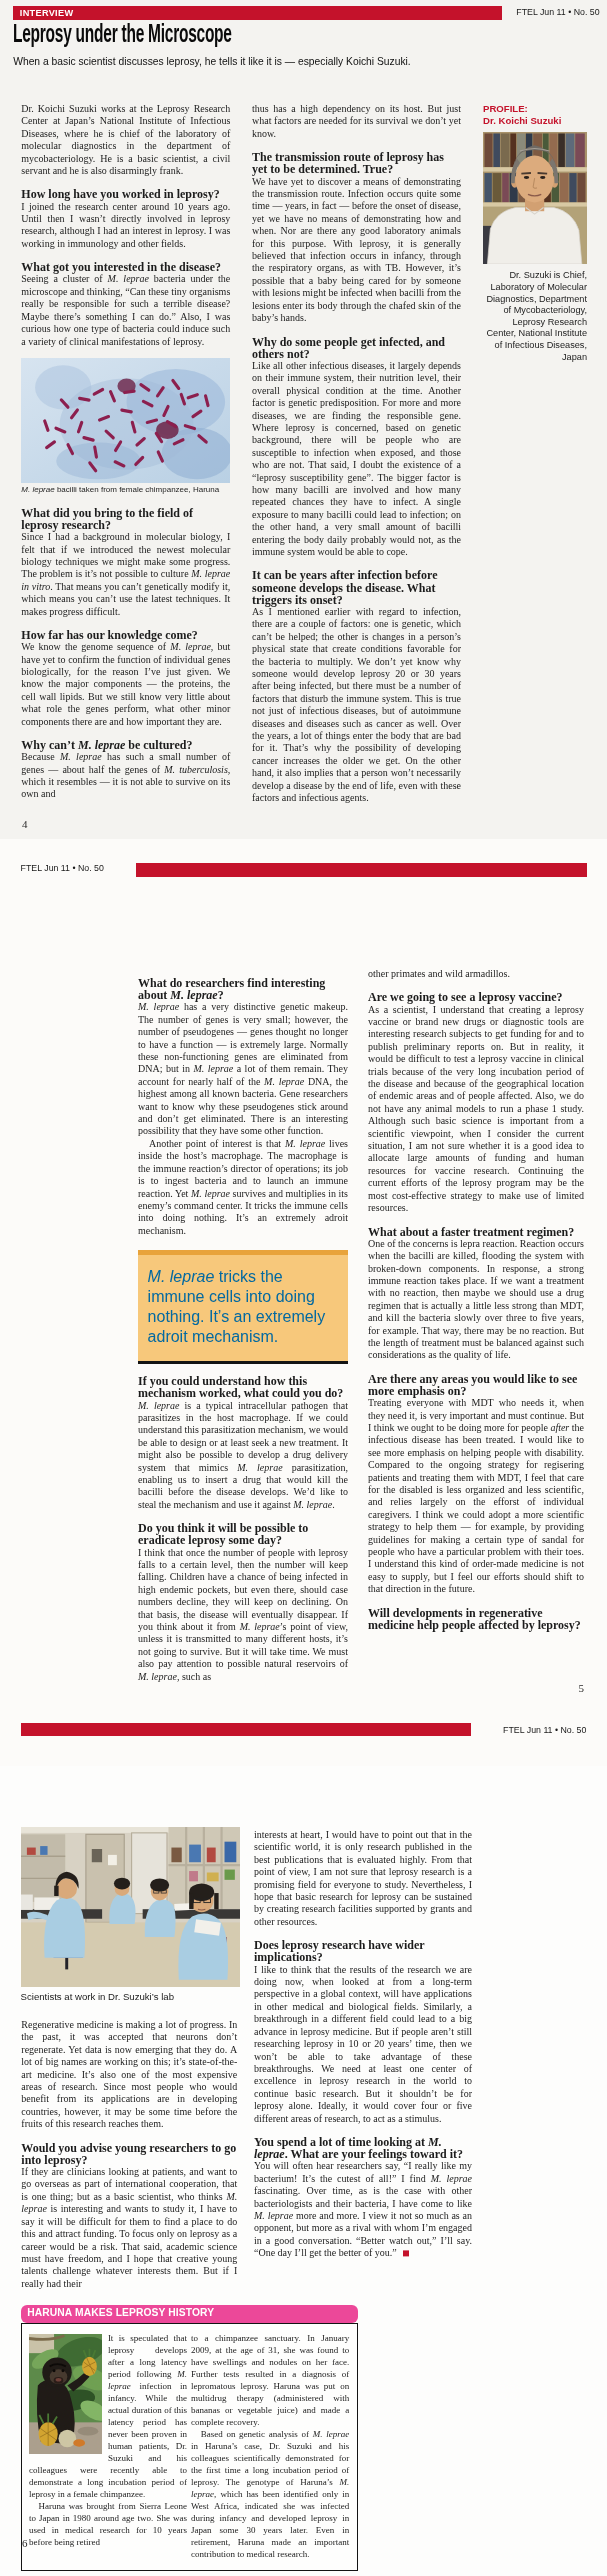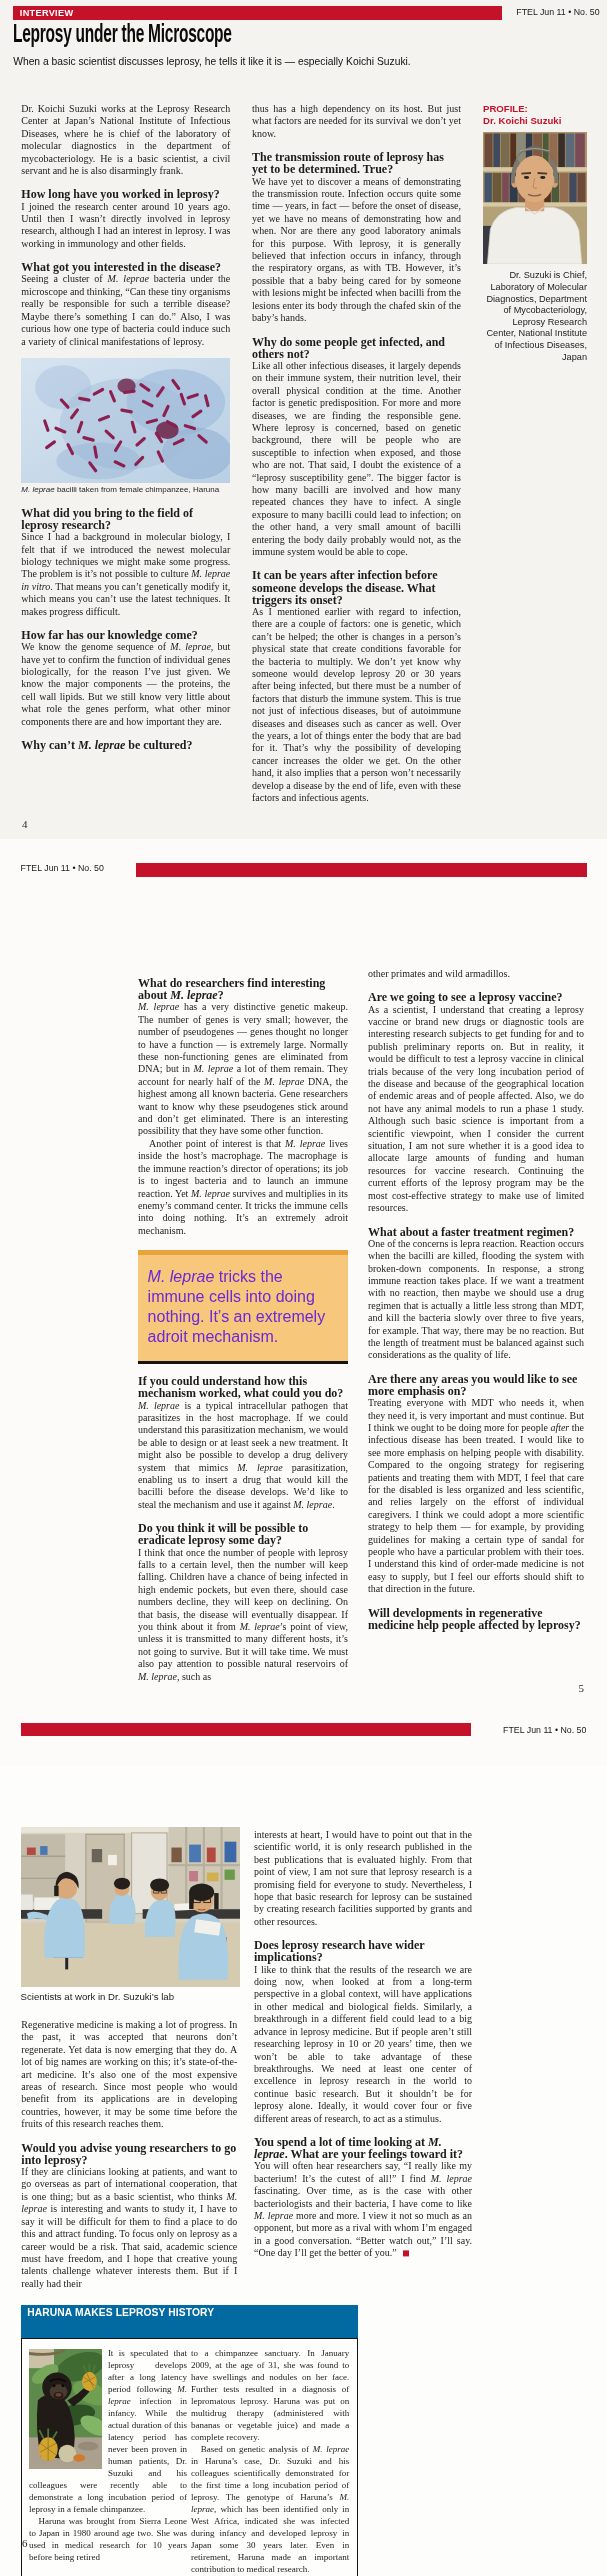--- a/index.html
+++ b/index.html
@@ -47,31 +47,31 @@
   .pn6 { left:22px; top:771px; }
 
   .rule { position:absolute; background:#c4122b; height:14px; }
   .rule-p2top { left:136px; top:23.5px; width:451px; }
   .rule-p2bot { left:20.6px; top:884px; width:450px; height:13.2px; }
 
   .p2c1 { left:138px; top:127px; width:210px; }
   .p2c2 { left:368px; top:129px; width:216px; }
   .pullquote { margin:12.5px 0 10.3px; border-top:5.2px solid #e8a33b; border-bottom:3.7px solid #141414;
                background:#f7c87b; padding:12.5px 8.8px 14px 9.6px; text-align:left;
-               font:16px/20px "Liberation Sans", sans-serif; color:#6d28d9; }
+               font:16px/20px "Liberation Sans", sans-serif; color:#0369a1; }
 
   .labfig { position:absolute; left:20.6px; top:61px; width:219px; }
   .labfig svg { display:block; width:219px; height:160px; }
   .labfig figcaption { font:9.6px/11.8px "Liberation Sans", sans-serif; color:#1b1b1b; margin-top:3.7px; text-align:left; }
   .p3c1 { left:21.3px; top:253px; width:216px; }
   .p3c2 { left:254px; top:63px; width:218px; }
 
   .haruna { position:absolute; left:20.6px; top:539px; width:337px; }
-  .hhead { height:33px; background:#0369a1; color:#fff; font:bold 10.3px/16px "Liberation Sans", sans-serif;
-           padding-left:6.6px; letter-spacing:0.1px; }
+  .hhead { height:18px; background:#ec4899; color:#fff; font:bold 10.3px/16px "Liberation Sans", sans-serif;
+           padding-left:6.6px; letter-spacing:0.1px;border-radius:6px; }
   .hbox { border:1.5px solid #141414; background:#fefefd; padding:8px 7.4px 9.6px; display:flex; gap:4px; }
   .hcol { width:50%; font-size:9px; line-height:12px; text-align:justify; }
   .hcol .a { font-size:9px; line-height:12px; }
   .hcol .a.ind { text-indent:9.6px; }
   .chimpfig { float:left; width:73px; height:120px; margin:1.5px 5.9px 1.5px 0; }
   .chimpfig svg { display:block; width:73px; height:120px; }
   i { font-style:italic; }
 </style>
 </head>
 <body>
@@ -158,20 +158,21 @@
           </g>
         </svg>
         <figcaption><i>M. leprae</i> bacilli taken from female chimpanzee, Haruna</figcaption>
       </figure>
       <div>
           <h3 class="q">What did you bring to the field of leprosy research?</h3>
           <p class="a">Since I had a background in molecular biology, I felt that if we introduced the newest molecular biology techniques we might make some progress. The problem is it’s not possible to culture <i>M. leprae</i> <i>in vitro</i>. That means you can’t genetically modify it, which means you can’t use the latest techniques. It makes progress difficult.</p>
           <h3 class="q">How far has our knowledge come?</h3>
           <p class="a">We know the genome sequence of <i>M. leprae</i>, but have yet to confirm the function of individual genes biologically, for the reason I’ve just given. We know the major components — the proteins, the cell wall lipids. But we still know very little about what role the genes perform, what other minor components there are and how important they are.</p>
           <h3 class="q">Why can’t <i>M. leprae</i> be cultured?</h3>
+          <p class="a">Because <i>M. leprae</i> has such a small number of genes — about half the genes of <i>M. tuberculosis</i>, which it resembles — it is not able to survive on its own and</p>
         </div>
     </div>
 
     <div class="col c2">
         <p class="a">thus has a high dependency on its host. But just what factors are needed for its survival we don’t yet know.</p>
         <h3 class="q">The transmission route of leprosy has yet to be determined. True?</h3>
         <p class="a">We have yet to discover a means of demonstrating the transmission route. Infection occurs quite some time — years, in fact — before the onset of disease, yet we have no means of demonstrating how and when. Nor are there any good laboratory animals for this purpose. With leprosy, it is generally believed that infection occurs in infancy, through the respiratory organs, as with TB. However, it’s possible that a baby being cared for by someone with lesions might be infected when bacilli from the lesions enter its body through the chafed skin of the baby’s hands.</p>
         <h3 class="q">Why do some people get infected, and others not?</h3>
         <p class="a">Like all other infectious diseases, it largely depends on their immune system, their nutrition level, their overall physical condition at the time. Another factor is genetic predisposition. For more and more diseases, we are finding the responsible gene. Where leprosy is concerned, based on genetic background, there will be people who are susceptible to infection when exposed, and those who are not. That said, I doubt the existence of a “leprosy susceptibility gene”. The bigger factor is how many bacilli are involved and how many repeated chances they have to infect. A single exposure to many bacilli could lead to infection; on the other hand, a very small amount of bacilli entering the body daily probably would not, as the immune system would be able to cope.</p>
         <h3 class="q">It can be years after infection before someone develops the disease. What triggers its onset?</h3>

